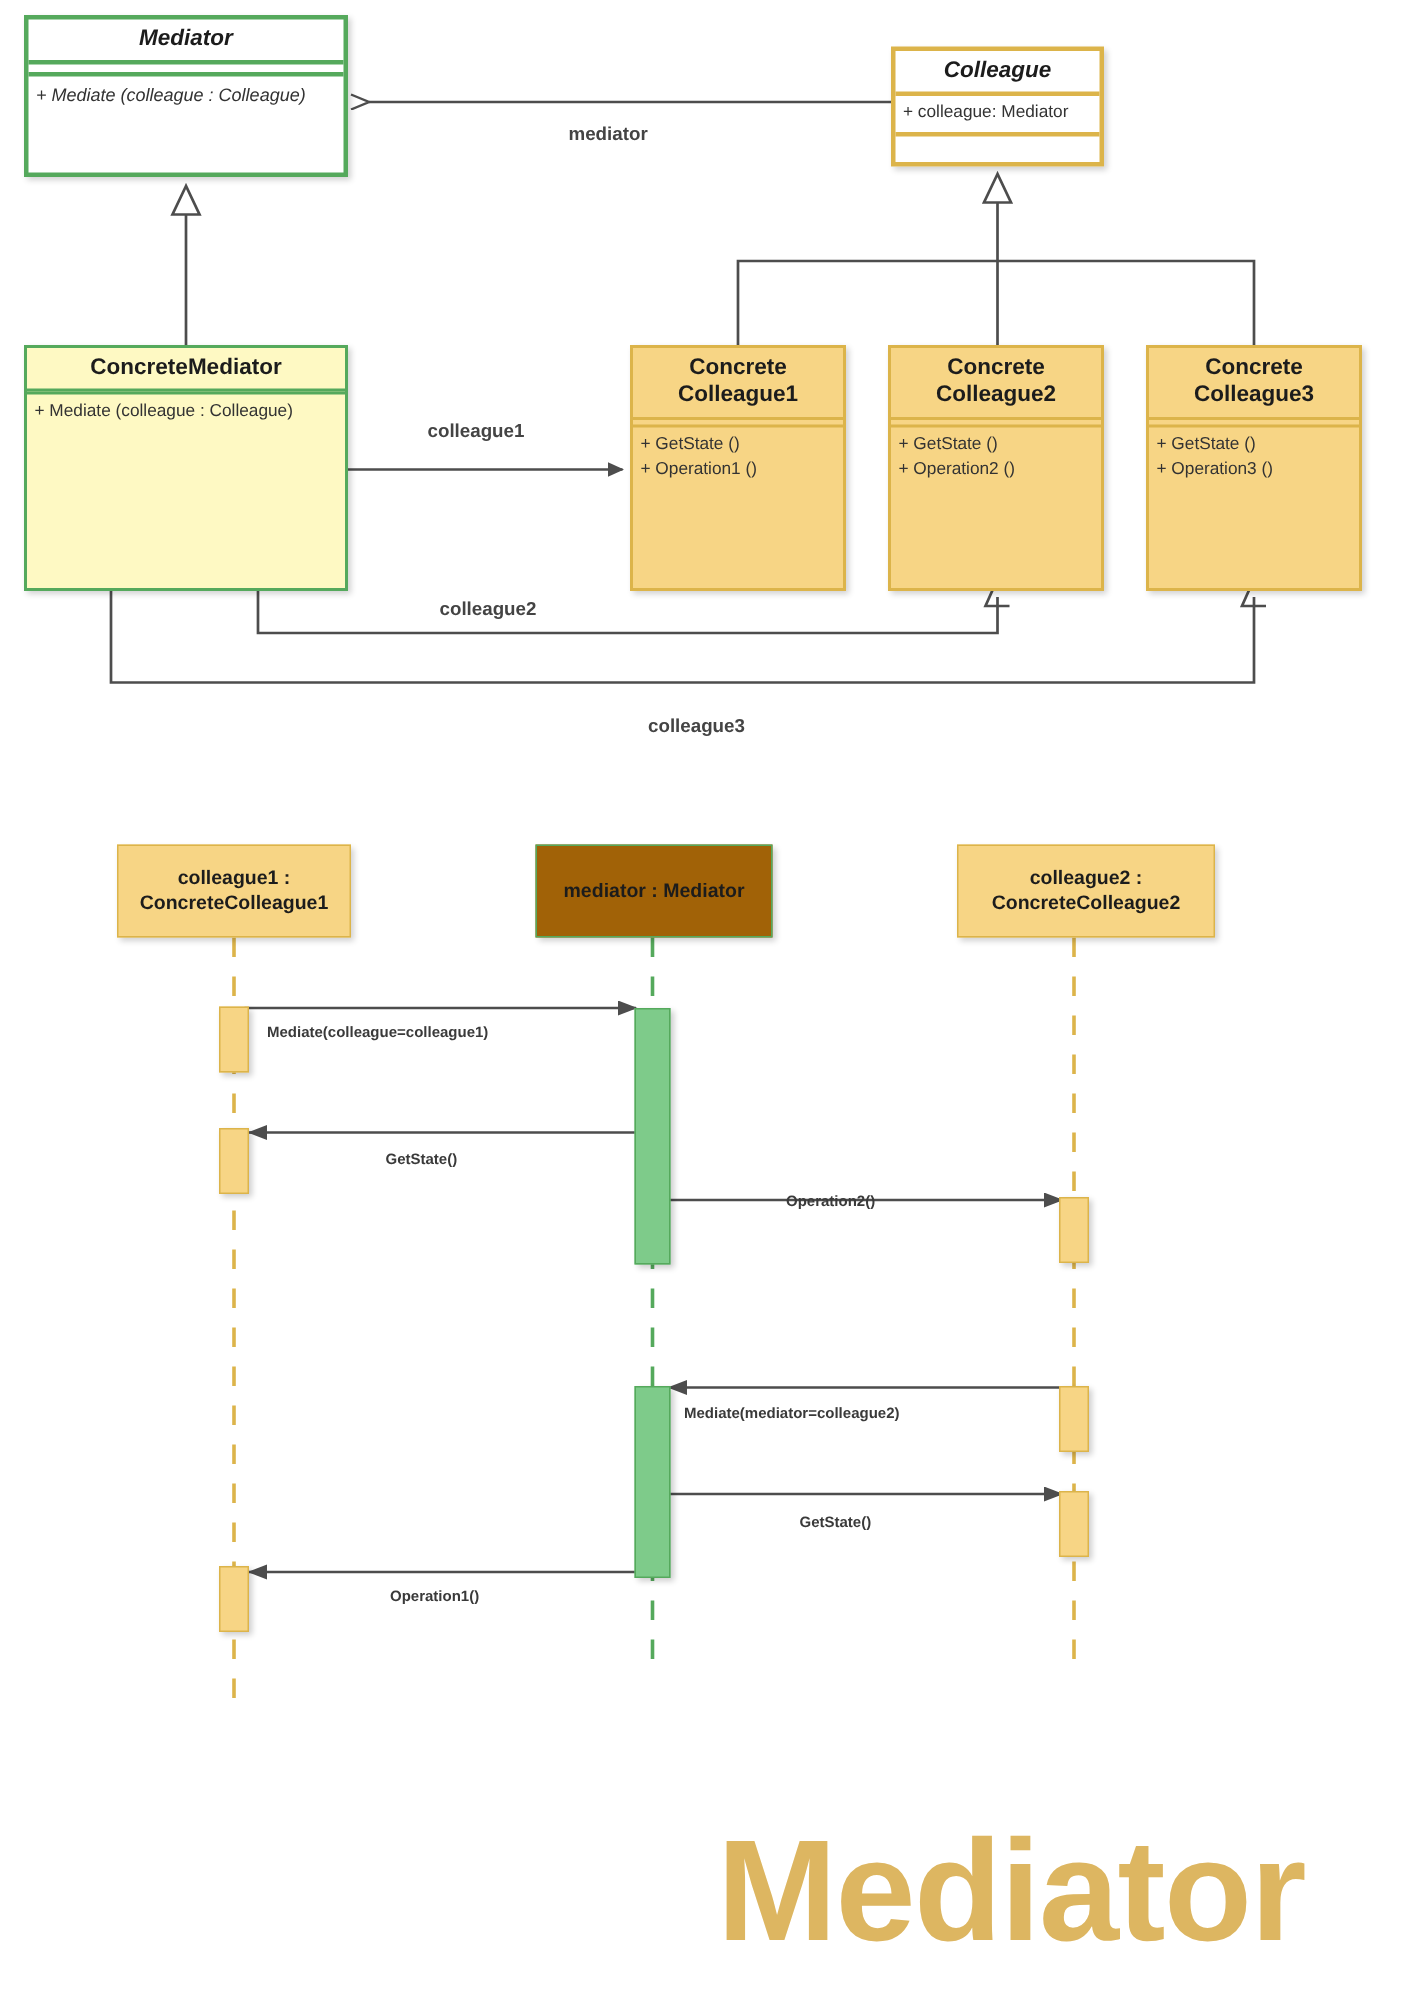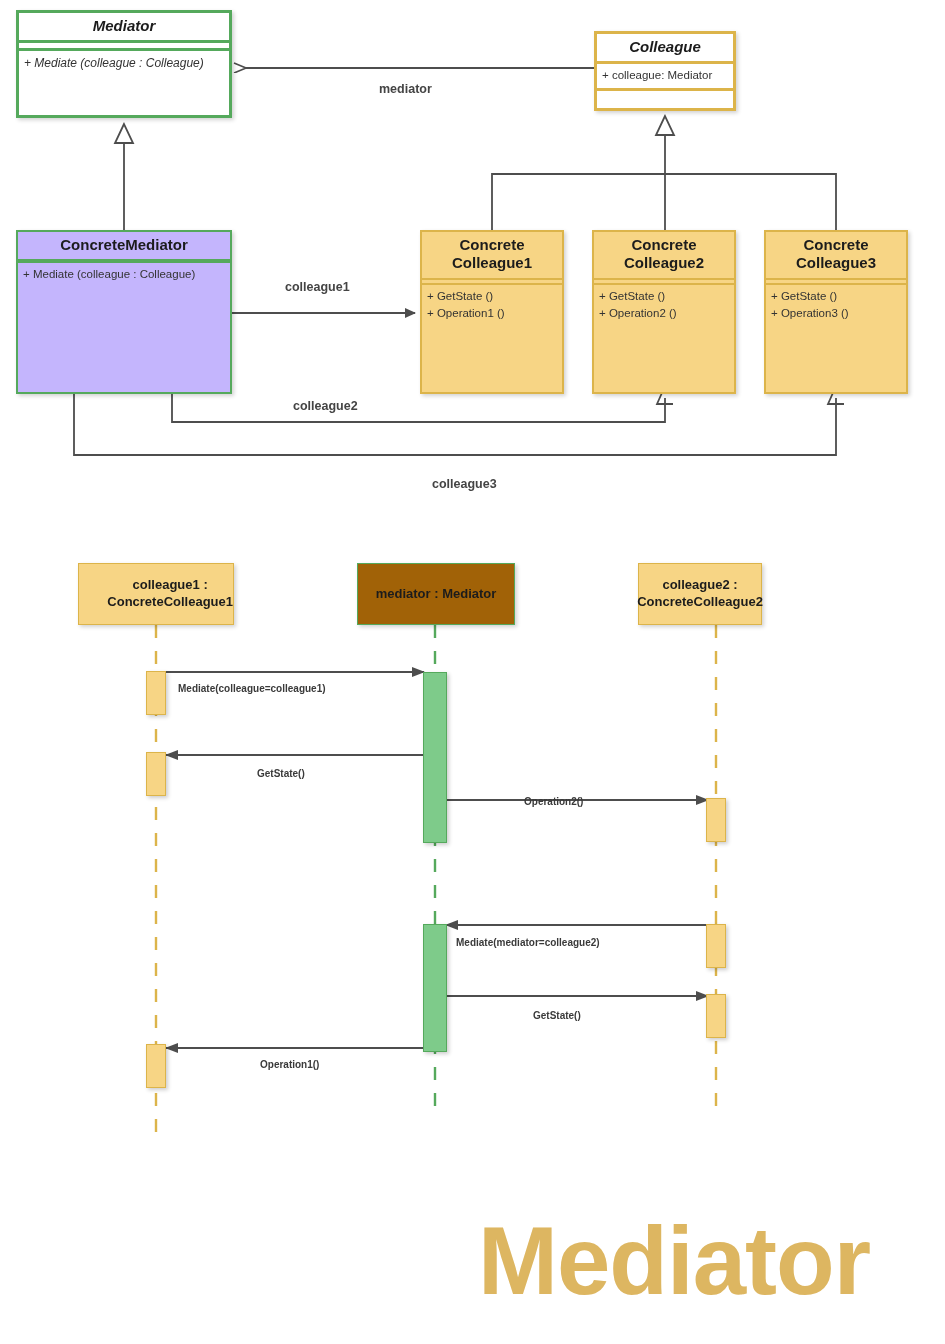--- a/index.html
+++ b/index.html
@@ -23,21 +23,21 @@
 
   
   .uml-box{
     position:absolute;
     box-sizing:border-box;
     box-shadow:2px 2px 4px rgba(0,0,0,.18);
   }
   .uml-box.green{ border:3px solid #55a95c; background:#ffffff; }
   .uml-box.amber{ border:3px solid #dcb council; }
   .uml-box.amber{ border:3px solid #dcb44a; background:#ffffff; }
-  .uml-box.filled-green{ border:2px solid #55a95c; background:#c4b5fd; }
+  .uml-box.filled-green{ border:2px solid #55a95c; background:#fef9c3; }
   .uml-box.filled-amber{ border:2px solid #dcb44a; background:#f7d585; }
 
   .uml-title{
     text-align:center;
     font-weight:bold;
     font-size:15px;
     color:#1c1c1c;
     padding:4px 2px 5px;
     line-height:1.22;
   }
@@ -255,34 +255,34 @@
 
     <line x1="446" y1="800" x2="708" y2="800" stroke="#4d4d4d" stroke-width="1.8" marker-end="url(#seqArrowR)"></line>
 
     <line x1="712" y1="925" x2="446" y2="925" stroke="#4d4d4d" stroke-width="1.8" marker-end="url(#seqArrowL)"></line>
 
     <line x1="446" y1="996" x2="708" y2="996" stroke="#4d4d4d" stroke-width="1.8" marker-end="url(#seqArrowR)"></line>
 
     <line x1="426" y1="1048" x2="166" y2="1048" stroke="#4d4d4d" stroke-width="1.8" marker-end="url(#seqArrowL)"></line>
   </svg>
 
-  <div class="seq-head amber" style="left:78px; top:563px; width:156px; height:62px;justify-content:flex-end;">
+  <div class="seq-head amber" style="left:78px; top:563px; width:156px; height:62px;">
     <div>
       <span>colleague1 :</span><br>
       <span>ConcreteColleague1</span>
     </div>
   </div>
 
   <div class="seq-head green" style="left:357px; top:563px; width:158px; height:62px;">
     <div>
       <span>mediator : Mediator</span>
     </div>
   </div>
 
-  <div class="seq-head amber" style="left:638px; top:563px; width:124px; height:62px;">
+  <div class="seq-head amber" style="left:638px; top:563px; width:172px; height:62px;">
     <div>
       <span>colleague2 :</span><br>
       <span>ConcreteColleague2</span>
     </div>
   </div>
 
   <div class="activation amber" style="left:146px; top:671px; width:20px; height:44px;"></div>
   <div class="activation amber" style="left:146px; top:752px; width:20px; height:44px;"></div>
   <div class="activation amber" style="left:146px; top:1044px; width:20px; height:44px;"></div>
 

